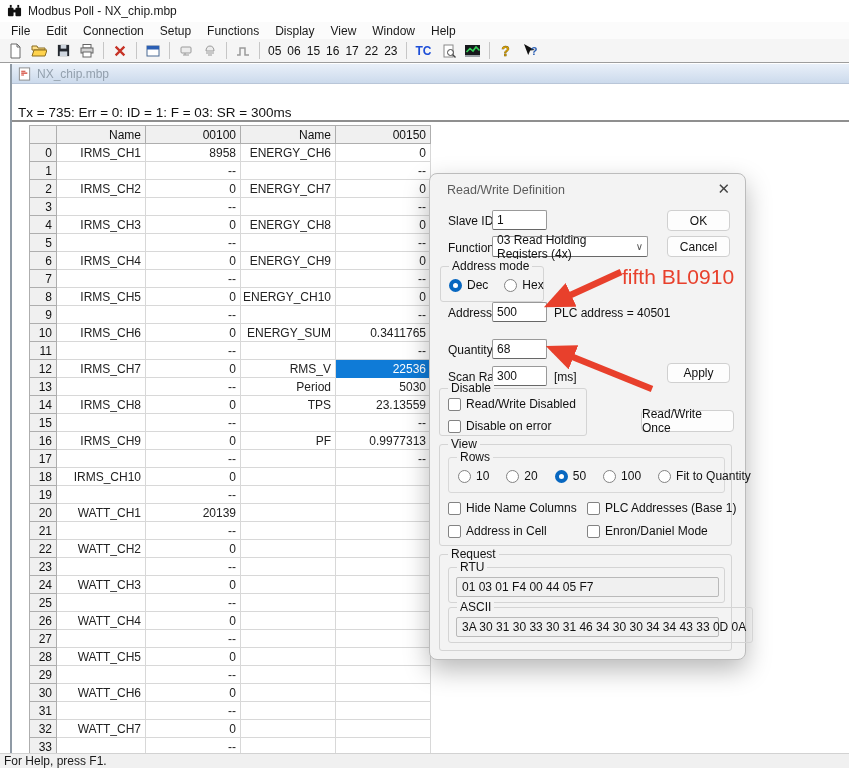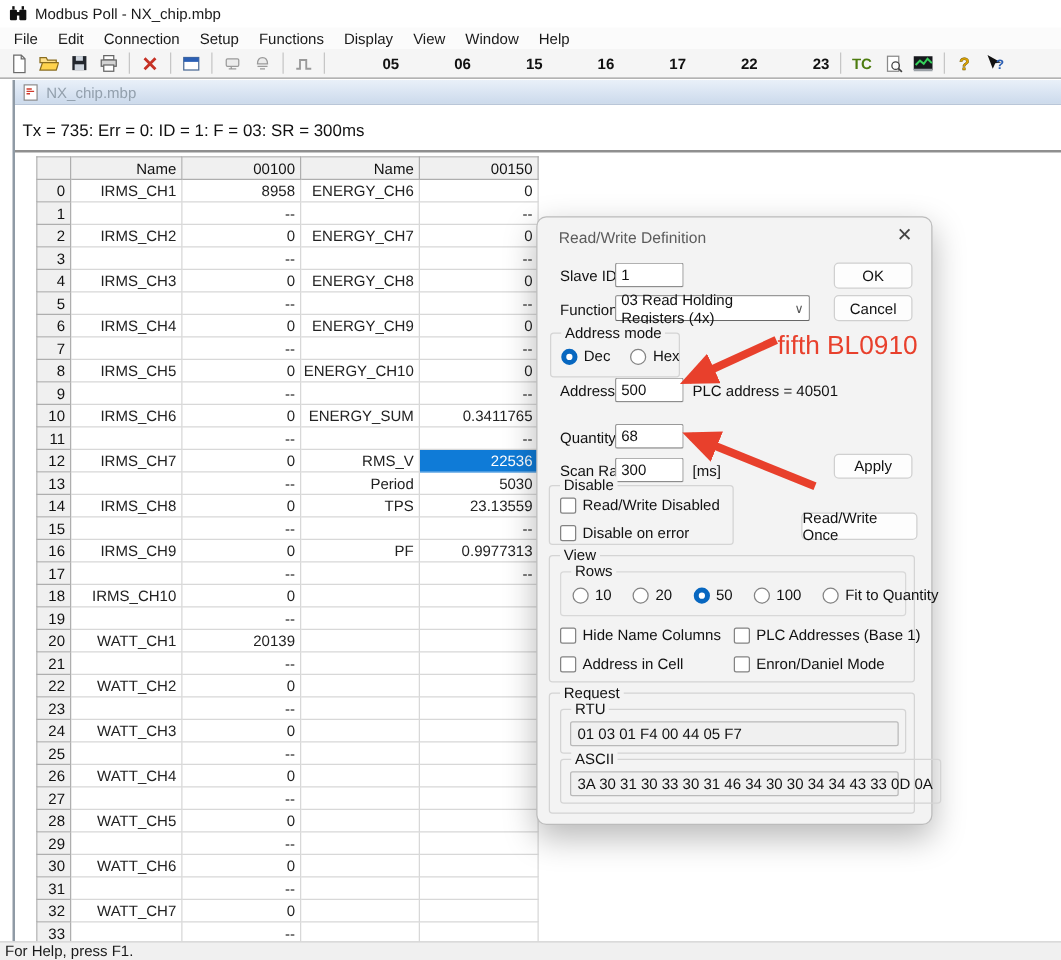--- a/index.html
+++ b/index.html
@@ -10,32 +10,32 @@
   .titlebar { position:absolute; left:0; top:0; width:849px; height:22px; background:#ffffff;
     display:flex; align-items:center; gap:6px; padding-left:6px; }
   .titlebar .app-title { font-size:12px; color:#1a1a1a; }
   .menubar { position:absolute; left:0; top:22px; width:849px; height:17px; background:#fbfbfb;
     display:flex; align-items:center; padding-left:3px; }
   .menu-item { font-size:12px; color:#1a1a1a; padding:1px 8px; cursor:default; }
   .toolbar { position:absolute; left:0; top:39px; width:849px; height:24px; background:#f5f5f5;
     border-bottom:1px solid #9d9d9d; display:flex; align-items:center; padding-left:4px; gap:2px; }
   .tb-btn { width:22px; height:20px; display:flex; align-items:center; justify-content:center; }
   .tb-sep { width:1px; height:17px; background:#c6c6c6; margin:0 3px; }
-  .tb-num { font-size:12px; font-weight:bold; color:#111; padding:0 3px;margin-left:38px; }
-  .tb-text { font-size:12px; font-weight:bold; color:#4d7c0f; padding:0 4px; }
+  .tb-num { font-size:12px; font-weight:normal; color:#111; padding:0 3px; }
+  .tb-text { font-size:12px; font-weight:bold; color:#1d4ed8; padding:0 4px; }
 
   
   .docwin { position:absolute; left:10px; top:64px; width:839px; height:691px;
     border-left:2px solid #8f9aa5; background:#ffffff; }
   .doc-titlebar { position:absolute; left:0; top:0; width:837px; height:20px;
     background:linear-gradient(#e9f0f9,#ccdaec); border-bottom:1px solid #b9c6d8;
     display:flex; align-items:center; gap:5px; padding-left:5px; }
   .doc-title { font-size:12px; color:#93a0ad; }
   .tx-row { position:absolute; left:0; top:25px; width:837px; height:33px;
-    border-bottom:2px solid #8f8f8f; background:#fff; display:flex; align-items:center; }
+    border-bottom:2px solid #8f8f8f; background:#fff; display:flex; align-items:flex-end; }
   .tx-text { font-size:13.5px; color:#111; padding-left:6px; }
 
   
   .grid-wrap { position:absolute; left:2px; top:61px;padding-left:15px; }
   table.grid { border-collapse:collapse; table-layout:fixed; font-size:12px; }
   table.grid th, table.grid td { height:18px; padding:0 4px 0 2px; text-align:right;
     overflow:hidden; white-space:nowrap; }
   table.grid th { background:#f0f0f0; border:1px solid #aeaeae; font-weight:normal; color:#111; }
   table.grid td.rowhdr { background:#f0f0f0; border:1px solid #aeaeae; color:#111; }
   table.grid td.cell { background:#ffffff; border:1px solid #d8d8d8; color:#222; }

